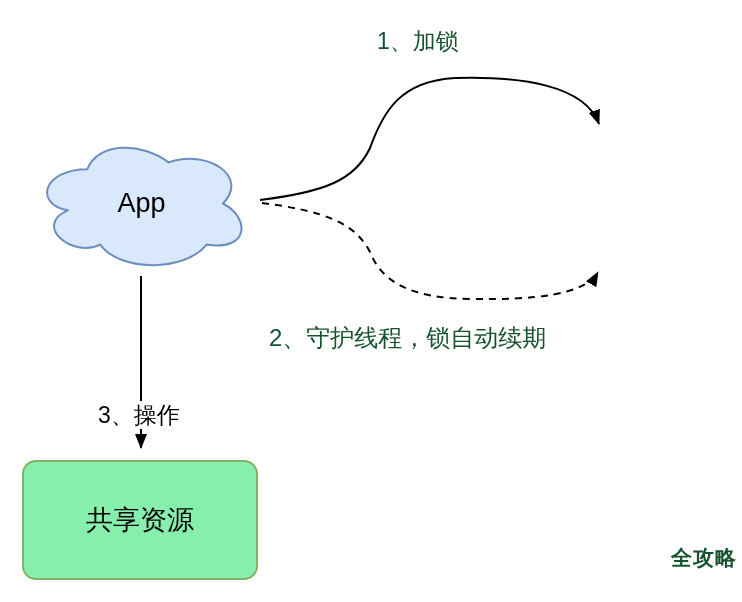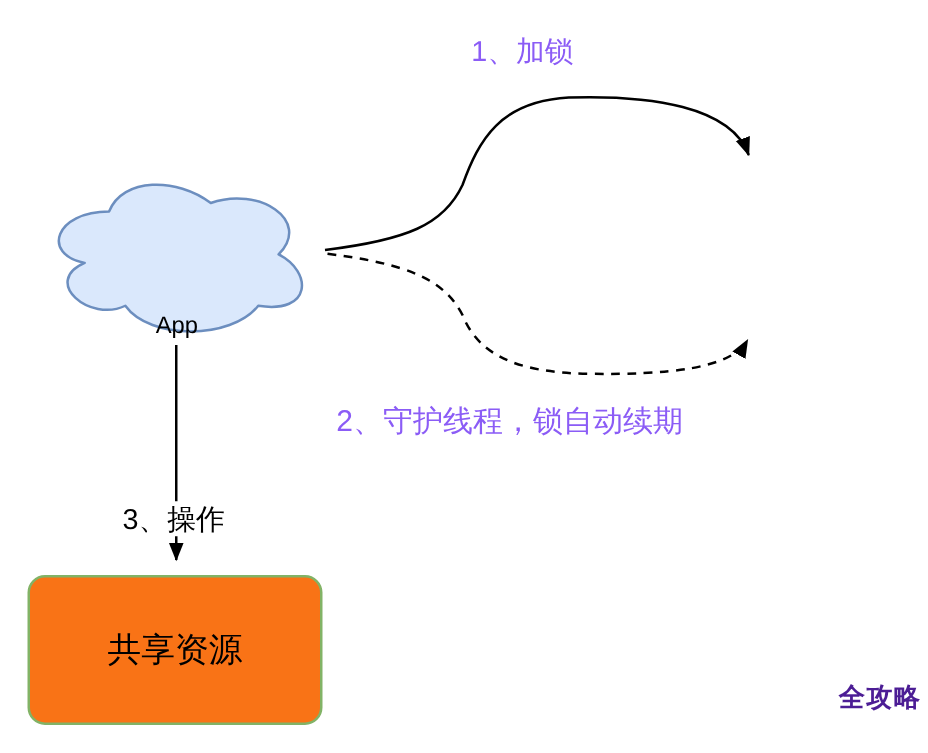--- a/index.html
+++ b/index.html
@@ -27,50 +27,49 @@
     justify-content: center;
     box-sizing: border-box;
     color: #000000;
     text-align: center;
   }
   .node-app {
     left: 33px;
     top: 135px;
     width: 217px;
     height: 137px;
-    font-size: 19px;
-    align-items: flex-end;
+    font-size: 27px;
   }
   .node-redis {
     left: 482px;
     top: 141px;
     width: 236px;
     height: 121px;
     background: #f8cecc;
     border: 2px solid #b85450;
     border-radius: 14px;
     font-size: 25px;
   }
   .node-shared {
     left: 22px;
     top: 460px;
     width: 236px;
     height: 120px;
-    background: #f97316;
+    background: #86efac;
     border: 2px solid #82b366;
     border-radius: 14px;
     font-size: 27px;
   }
   .edge-label {
     position: absolute;
     white-space: nowrap;
     line-height: 1.15;
   }
   .edge-label.red {
-    color: #8b5cf6;
+    color: #14532d;
   }
   .label-lock {
     left: 377px;
     top: 28px;
     font-size: 23px;
   }
   .label-renew {
     left: 269px;
     top: 324px;
     font-size: 24px;
@@ -83,21 +82,21 @@
     background: #ffffff;
     padding: 1px 4px;
     margin-top: 48px;
   }
   .watermark {
     position: absolute;
     left: 671px;
     top: 544px;
     font-size: 21px;
     font-weight: bold;
-    color: #4c1d95;
+    color: #14532d;
     letter-spacing: 1px;
     white-space: nowrap;
   }
 </style>
 </head>
 <body>
 
 <div class="canvas">
 
   <svg class="svg-layer" width="742" height="602" viewBox="0 0 742 602">

